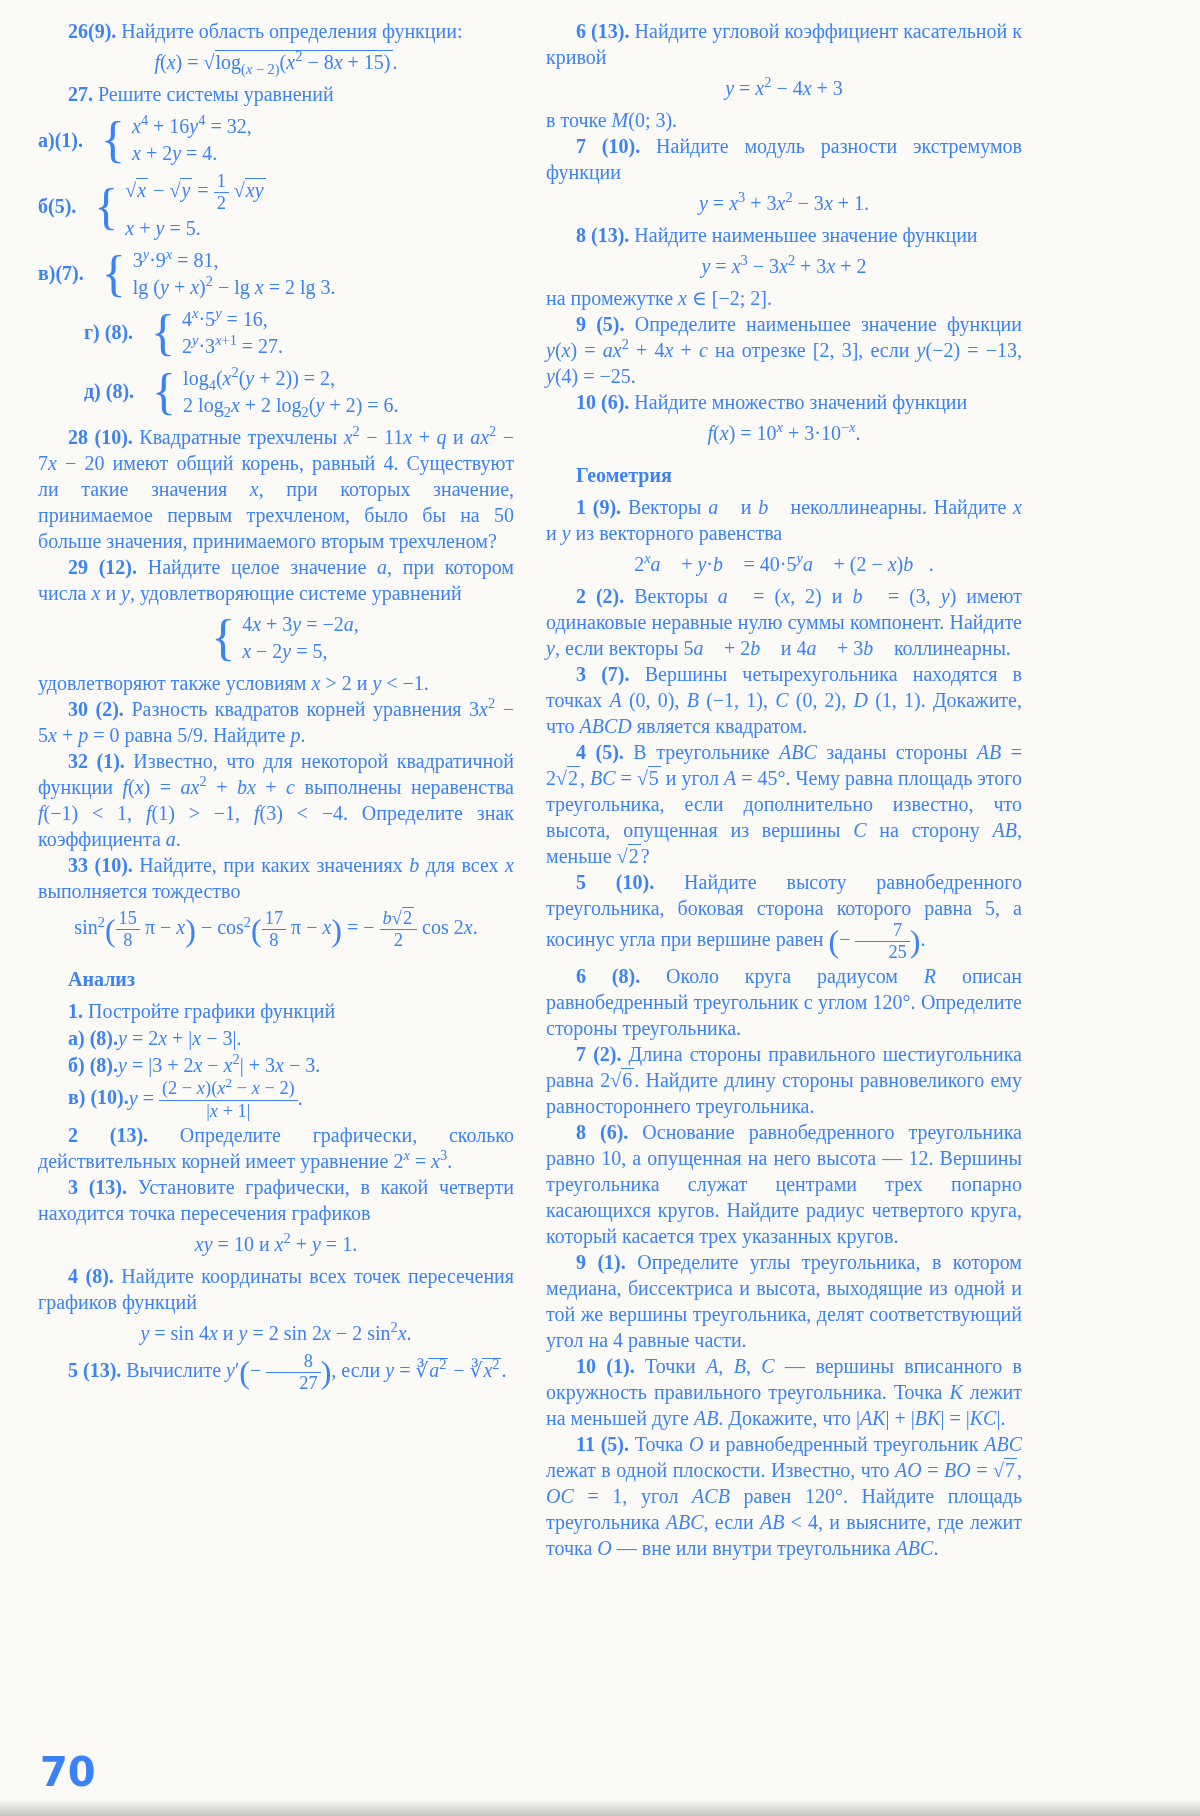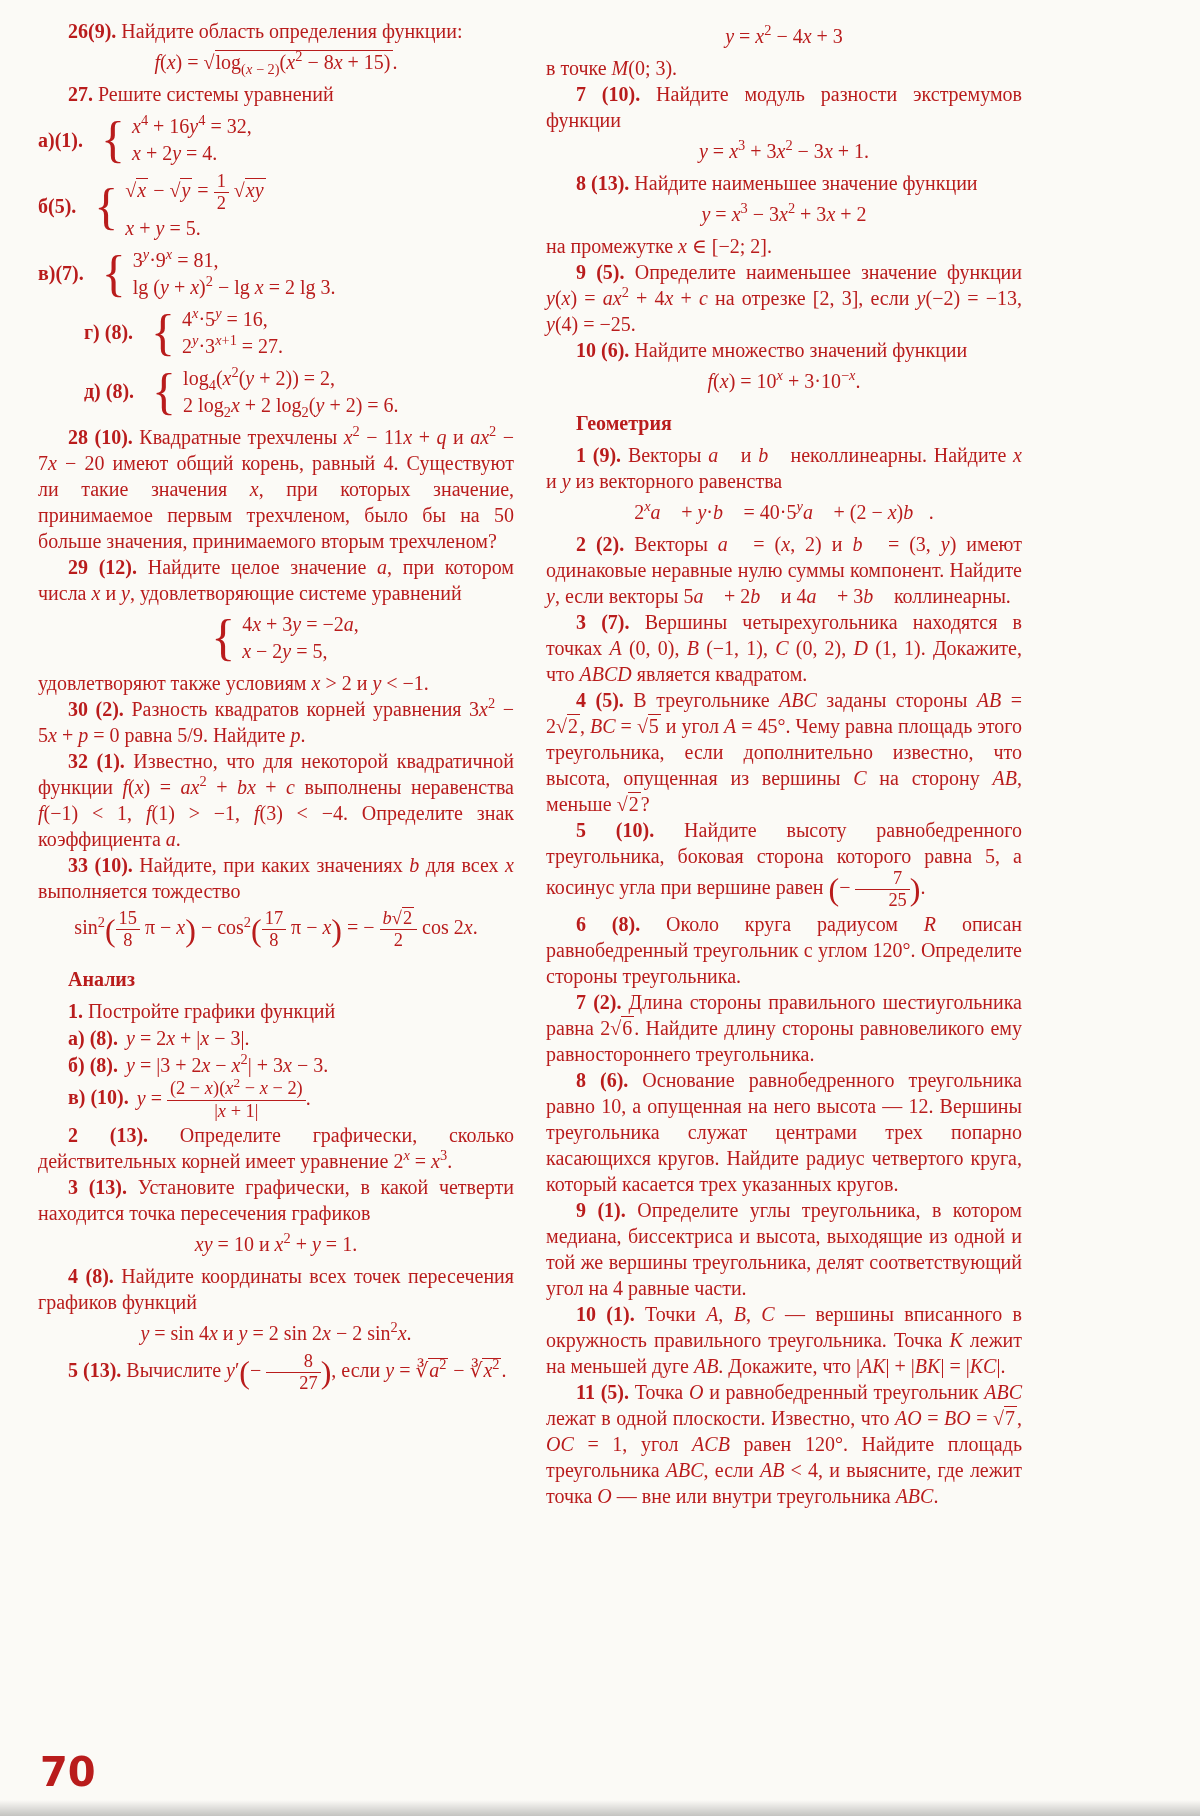--- a/index.html
+++ b/index.html
@@ -1,18 +1,18 @@
 <!DOCTYPE html>
 <html><head>
 <meta charset="utf-8">
 <style>
   html,body{margin:0;padding:0;background:#d9d7d2;}
   .page{
     width:1200px;height:1816px;position:relative;overflow:hidden;
-    background:#fbfaf6;color:#b91c1c;
+    background:#fbfaf6;color:#3b82f6;
     font-family:"Liberation Serif","DejaVu Serif",serif;
     font-size:20px;line-height:26px;
   }
   .page::after{
     content:"";position:absolute;left:0;right:0;bottom:0;height:16px;
     background:linear-gradient(to bottom,rgba(0,0,0,0),rgba(0,0,0,0.22));
   }
   .content{position:absolute;top:18px;left:38px;display:flex;gap:32px;}
   .col{width:476px;}
   p{margin:0;}
@@ -30,21 +30,21 @@
   .frac{display:inline-block;vertical-align:middle;text-align:center;line-height:1.05;font-size:.92em;}
   .frac .top{display:block;border-bottom:1.4px solid currentColor;padding:0 3px 1px;}
   .frac .bot{display:block;padding:1px 3px 0;}
   .sqrt{white-space:nowrap;margin-top:10px;}
   .rad{border-top:1.4px solid currentColor;padding:0 2px 0 1px;}
   .big{font-size:32px;line-height:0;vertical-align:middle;}
   sup{font-size:.72em;line-height:0;}
   sub{font-size:.72em;line-height:0;}
   .section-head{font-weight:bold;text-indent:30px;margin:16px 0 6px;}
   .subitem{margin:1px 0 1px 30px;text-align:left;}
-  .subeq{margin-left:8px;}
+  .subeq{}
   .pagenum{
     position:absolute;left:40px;bottom:24px;
     font-family:"DejaVu Sans","Liberation Sans",sans-serif;
     font-weight:bold;font-size:40px;line-height:1;
   }
 </style>
 </head>
 <body>
 
 <div class="page">
@@ -149,20 +149,21 @@
 
       <p class="prob"><b class="plabel">4 (8).</b> <span>Найдите координаты всех точек пересечения графиков функций</span></p>
       <div class="formula"><i>y</i> = sin 4<i>x</i> и <i>y</i> = 2 sin 2<i>x</i> − 2 sin<sup>2</sup><i>x</i>.</div>
 
       <p class="prob"><b class="plabel">5 (13).</b> <span>Вычислите <i>y</i>′<span class="big">(</span>− <span class="frac"><span class="top">8</span><span class="bot">27</span></span><span class="big">)</span>, если <i>y</i> = <span class="sqrt">∛<span class="rad"><i>a</i><sup>2</sup></span></span> − <span class="sqrt">∛<span class="rad"><i>x</i><sup>2</sup></span></span>.</span></p>
 
     </div>
 
     <div class="col">
 
+      <p class="prob"><b class="plabel">6 (13).</b> <span>Найдите угловой коэффициент касательной к кривой</span></p>
       <div class="formula"><i>y</i> = <i>x</i><sup>2</sup> − 4<i>x</i> + 3</div>
       <p class="cont">в точке <i>M</i>(0; 3).</p>
 
       <p class="prob"><b class="plabel">7 (10).</b> <span>Найдите модуль разности экстремумов функции</span></p>
       <div class="formula"><i>y</i> = <i>x</i><sup>3</sup> + 3<i>x</i><sup>2</sup> − 3<i>x</i> + 1.</div>
 
       <p class="prob"><b class="plabel">8 (13).</b> <span>Найдите наименьшее значение функции</span></p>
       <div class="formula"><i>y</i> = <i>x</i><sup>3</sup> − 3<i>x</i><sup>2</sup> + 3<i>x</i> + 2</div>
       <p class="cont">на промежутке <i>x</i> ∈ [−2; 2].</p>
 

